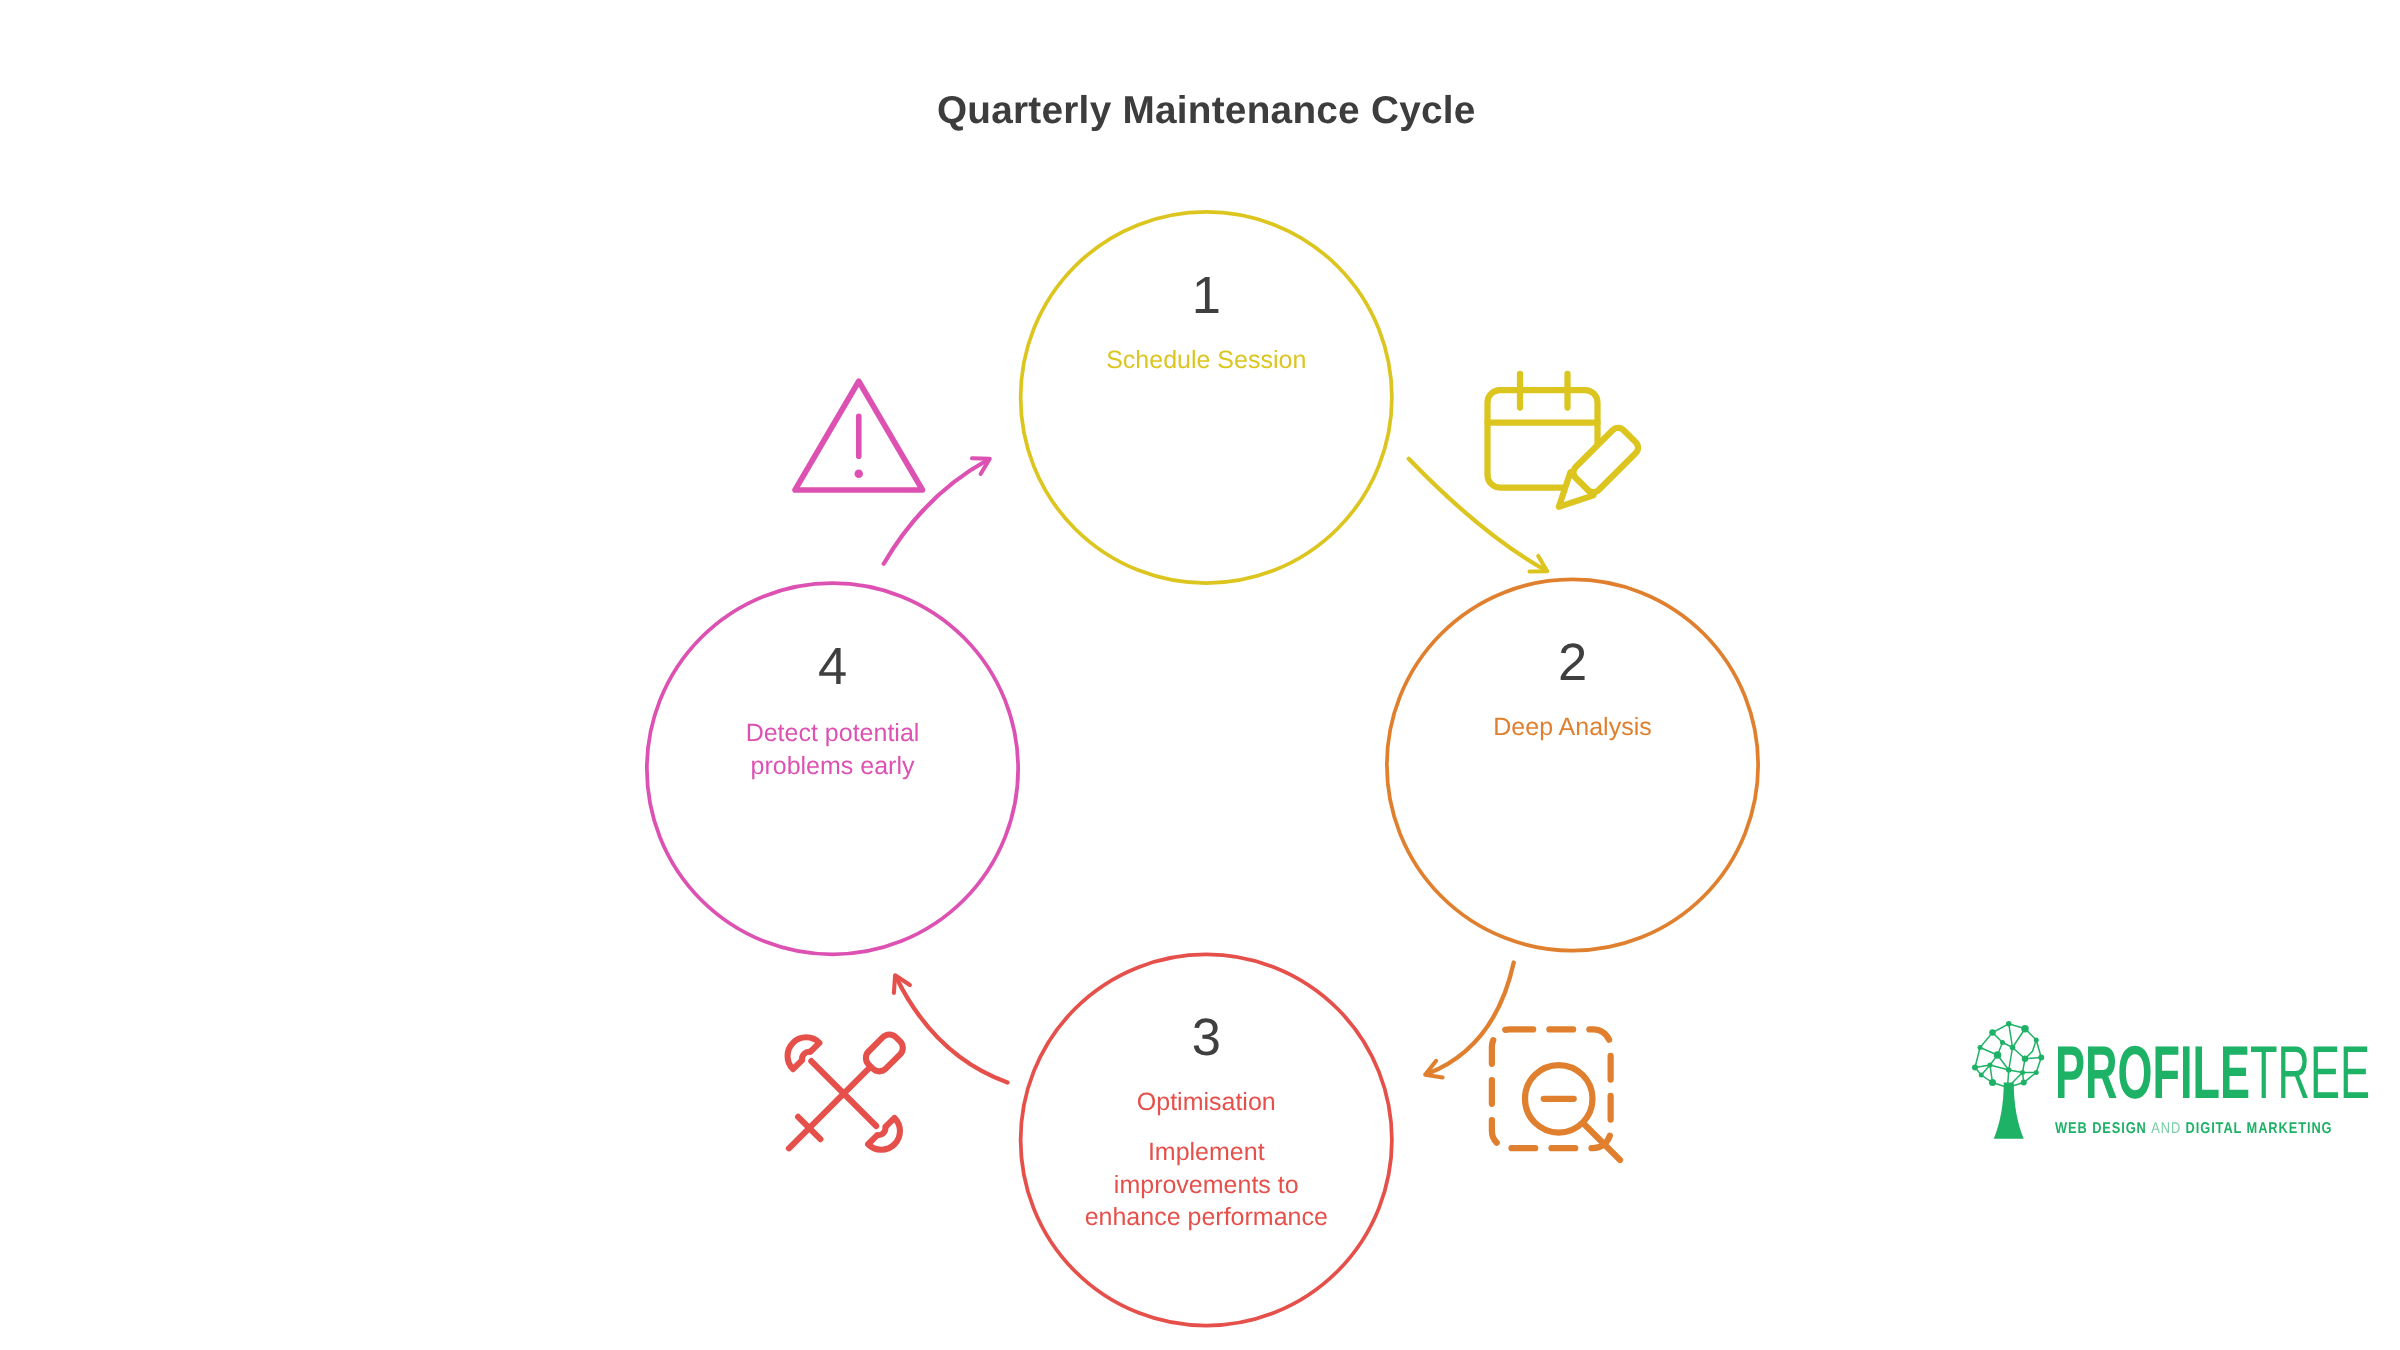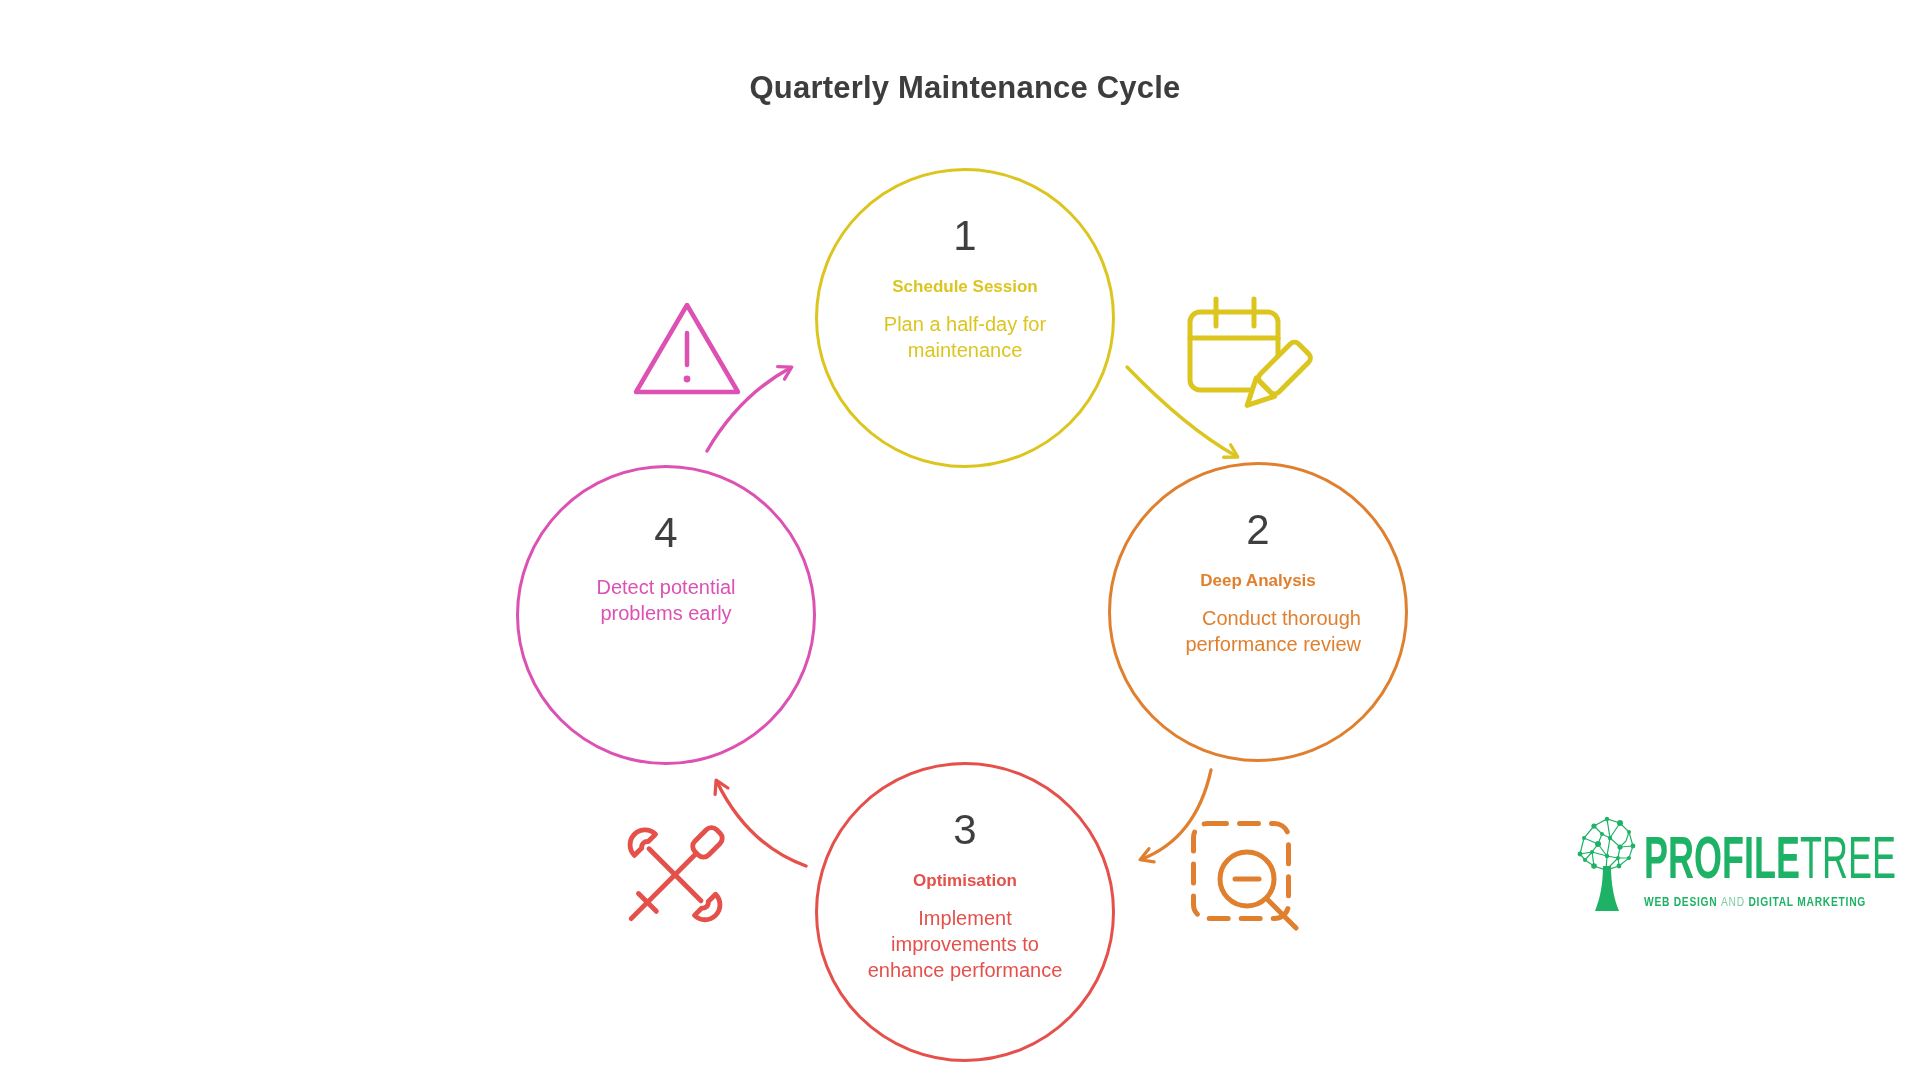--- a/index.html
+++ b/index.html
@@ -27,21 +27,21 @@
   }
   .node-1{left:815px;top:168px;border-color:var(--yellow);}
   .node-2{left:1108px;top:462px;border-color:var(--orange);}
   .node-3{left:815px;top:762px;border-color:var(--red);}
   .node-4{left:516px;top:465px;border-color:var(--pink);}
   .node-content{
     position:relative;height:100%;box-sizing:border-box;padding-top:44px;
     display:flex;flex-direction:column;align-items:center;
   }
   .step-number{font-size:42px;line-height:1;font-weight:400;color:var(--dark);margin-bottom:20px;}
-  .step-title{font-size:17px;font-weight:700;line-height:1.18;max-width:222px;margin-bottom:14px;}
+  .step-title{font-size:20px;font-weight:400;line-height:1.18;max-width:222px;margin-bottom:14px;}
   .step-desc{font-size:20px;line-height:1.3;max-width:206px;}
   .node-1 .step-title,.node-1 .step-desc{color:var(--yellow);}
   .node-2 .step-title,.node-2 .step-desc{color:var(--orange);text-align:right;}
   .node-3 .step-title,.node-3 .step-desc{color:var(--red);}
   .node-4 .step-title,.node-4 .step-desc{color:var(--pink);}
   .overlay{position:absolute;left:0;top:0;pointer-events:none;}
   .arr{fill:none;stroke-width:3.4px;stroke-linecap:round;}
   .arr.y{stroke:var(--yellow);} .arr.o{stroke:var(--orange);}
   .arr.r{stroke:var(--red);}    .arr.p{stroke:var(--pink);}
   .icon{position:absolute;}
@@ -90,29 +90,27 @@
     <path class="arr y" d="M1127 367 Q1186 428 1236 456" marker-end="url(#mY)"></path>
     <path class="arr o" d="M1211 770 Q1196 838 1142 859" marker-end="url(#mO)"></path>
     <path class="arr r" d="M806 866 Q748 845 717 782" marker-end="url(#mR)"></path>
     <path class="arr p" d="M707 451 Q739 396 790 368" marker-end="url(#mP)"></path>
   </svg>
 
   <div class="node node-1">
     <div class="node-content">
       <div class="step-number">1</div>
       <div class="step-title">Schedule Session</div>
-      <div class="step-desc">Plan a half-day for maintenance</div>
     </div>
   </div>
 
   <div class="node node-2">
     <div class="node-content">
       <div class="step-number">2</div>
       <div class="step-title">Deep Analysis</div>
-      <div class="step-desc">Conduct thorough performance review</div>
     </div>
   </div>
 
   <div class="node node-3">
     <div class="node-content">
       <div class="step-number">3</div>
       <div class="step-title">Optimisation</div>
       <div class="step-desc">Implement improvements to enhance performance</div>
     </div>
   </div>

